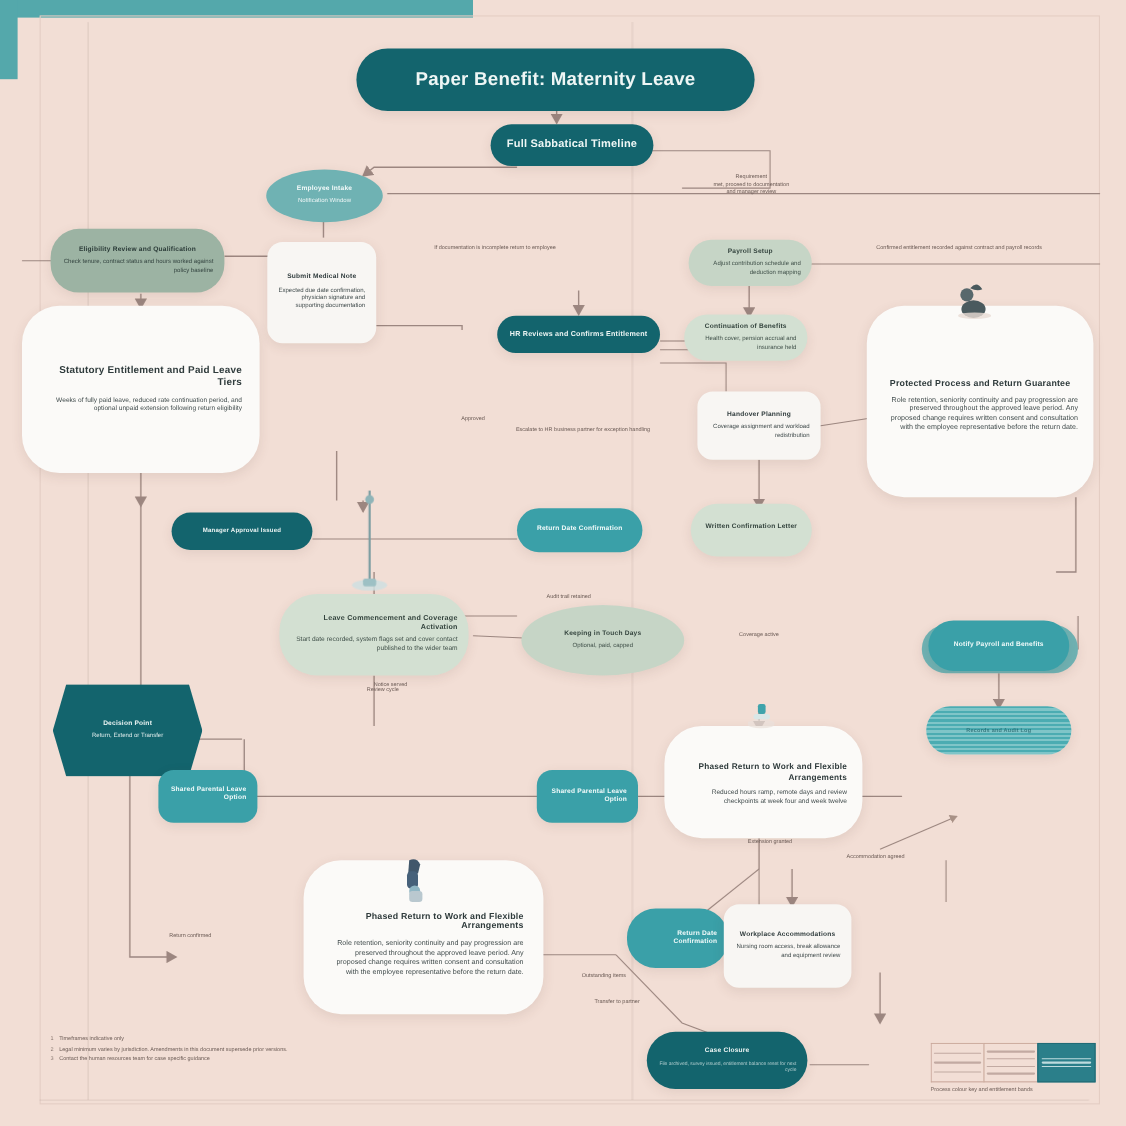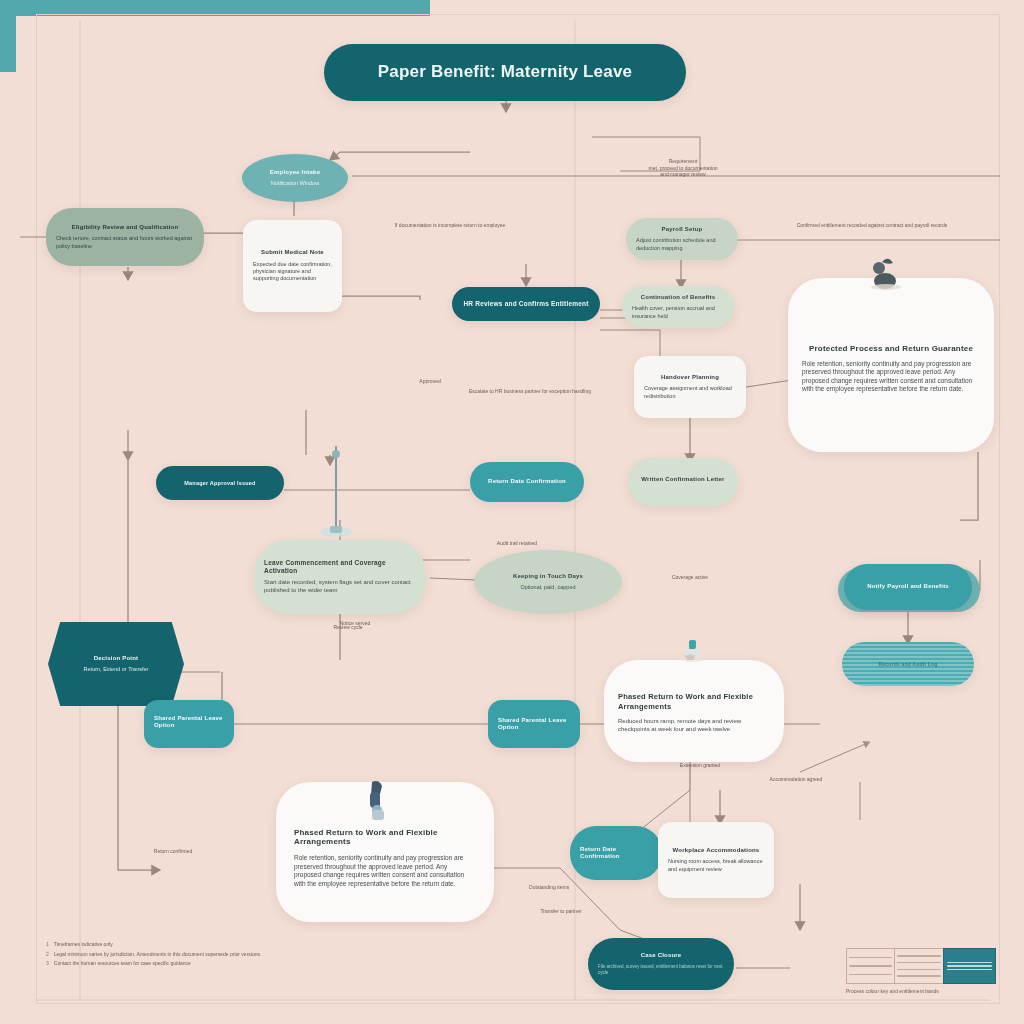--- a/index.html
+++ b/index.html
@@ -25,21 +25,21 @@
     pointer-events:none;
   }
 
   
   #wires{position:absolute;left:0;top:0;width:1024px;height:1024px;}
 
   
   .node{
     position:absolute;box-sizing:border-box;
     display:flex;flex-direction:column;align-items:center;justify-content:center;
-    text-align:left;
+    text-align:right;
     padding:8px 10px;
     overflow:hidden;
   }
   .node .ttl{
     font-weight:bold;letter-spacing:.2px;line-height:1.22;
     margin:0 0 4px 0;
   }
   .node .bd{
     line-height:1.32;margin:0;opacity:.92;
   }
@@ -218,36 +218,43 @@
       <path d="M80,20 L80,1000" stroke-width="0.7" opacity="0.35"></path>
       <path d="M575,20 L575,1000" stroke-width="0.7" opacity="0.30"></path>
       <path d="M36,1000 L990,1000" stroke-width="0.7" opacity="0.30"></path>
     </g>
   </svg>
 
   <div class="node sh-pill c-teal-deep soft-shadow blurtext" style="left:324px;top:44px;width:362px;height:57px;font-size:17px;">
     <p class="ttl" style="margin:0;font-size:17px;">Paper Benefit: Maternity Leave</p>
   </div>
 
+  <div class="node sh-pill c-teal-deep soft-shadow blurtext" style="left:446px;top:113px;width:148px;height:38px;font-size:10px;">
+    <p class="ttl" style="margin:0;font-size:10px;">Full Sabbatical Timeline</p>
+  </div>
 
   <div class="node sh-ellipse c-teal-soft soft-shadow blurtext" style="left:242px;top:154px;width:106px;height:48px;font-size:6px;">
     <p class="ttl" style="font-size:6px;">Employee Intake</p>
     <p class="bd" style="font-size:5.5px;">Notification Window</p>
   </div>
 
   <div class="node sh-round c-sage soft-shadow blurtext" style="left:46px;top:208px;width:158px;height:58px;font-size:6px;">
     <p class="ttl" style="font-size:6px;">Eligibility Review and Qualification</p>
     <p class="bd" style="font-size:5.5px;">Check tenure, contract status and hours worked against policy baseline</p>
   </div>
 
   <div class="node sh-round-sm c-white soft-shadow blurtext" style="left:243px;top:220px;width:99px;height:92px;font-size:6px;">
     <p class="ttl" style="font-size:6px;">Submit Medical Note</p>
     <p class="bd" style="font-size:5.5px;">Expected due date confirmation, physician signature and supporting documentation</p>
   </div>
 
+  <div class="node sh-card c-offwhite soft-shadow blurtext" style="left:20px;top:278px;width:216px;height:152px;font-size:8.5px;padding:14px 16px;">
+    <p class="ttl" style="font-size:9px;margin-bottom:8px;">Statutory Entitlement and Paid Leave Tiers</p>
+    <p class="bd" style="font-size:6px;">Weeks of fully paid leave, reduced rate continuation period, and optional unpaid extension following return eligibility</p>
+  </div>
 
   <div class="node sh-pill c-teal-deep soft-shadow blurtext" style="left:452px;top:287px;width:148px;height:34px;font-size:6.5px;">
     <p class="ttl" style="margin:0;font-size:6.5px;">HR Reviews and Confirms Entitlement</p>
   </div>
 
   <div class="node sh-round-sm c-white soft-shadow blurtext" style="left:634px;top:356px;width:112px;height:62px;font-size:6px;">
     <p class="ttl" style="font-size:6px;">Handover Planning</p>
     <p class="bd" style="font-size:5.5px;">Coverage assignment and workload redistribution</p>
   </div>
 

